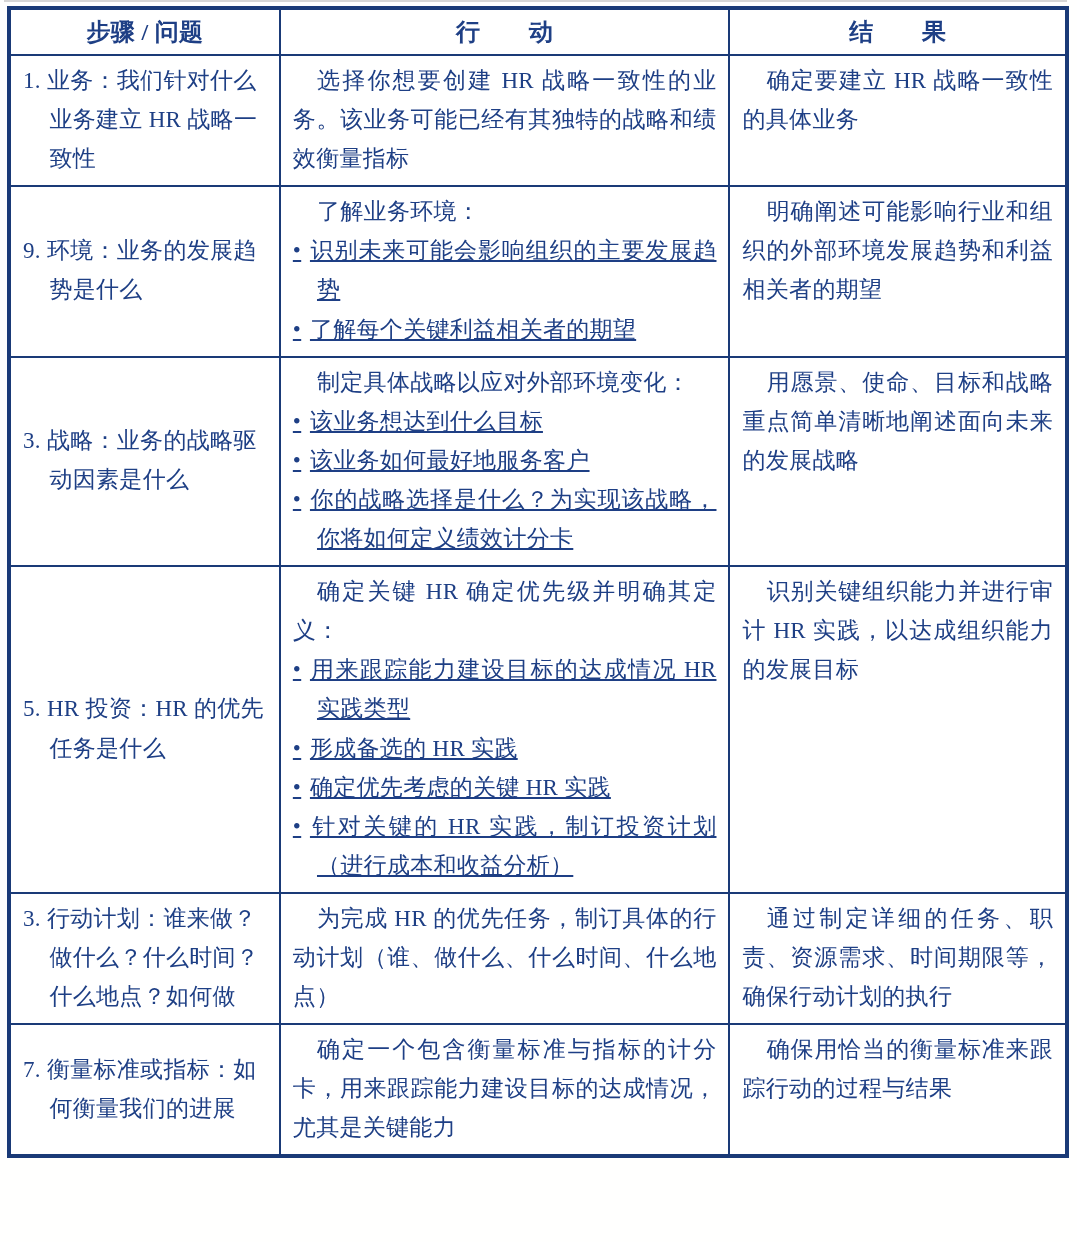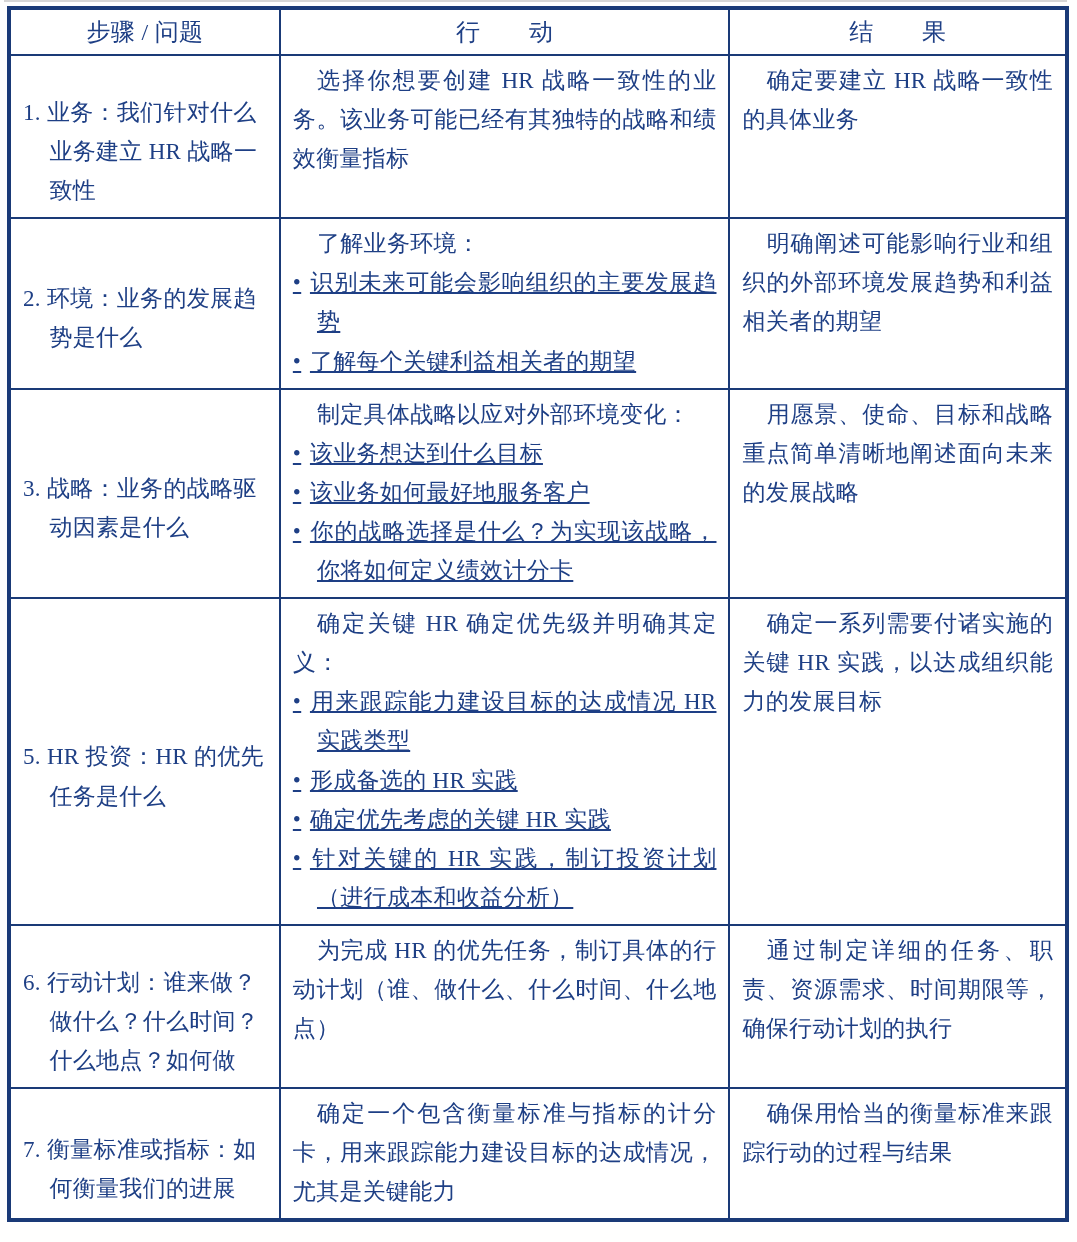--- a/index.html
+++ b/index.html
@@ -22,37 +22,37 @@
   .hrtab col.c2{width:42.5%;}
   .hrtab col.c3{width:31.9%;}
   .hrtab th,.hrtab td{
     border:2px solid #1a3a77;
     box-sizing:border-box;
     font-size:23px;
     letter-spacing:.3px;
   }
   .hrtab th{
     font-size:24px;
-    font-weight:400;
+    font-weight:700;
     text-align:center;
     vertical-align:middle;
     padding:6px 8px;
     height:44px;
   }
   .hrtab td{
     vertical-align:top;
     padding:5px 12px 7px 12px;
     line-height:1.7;
   }
   td.step{
     vertical-align:middle;
     text-align:left;
   }
   td.action,td.result{text-align:justify;margin-top:27px;}
-  .hang{padding-left:1.15em;text-indent:-1.15em;margin-top:32px;}
+  .hang{padding-left:1.15em;text-indent:-1.15em;}
   .intro{text-indent:1.05em;}
   .bullet{padding-left:1.05em;text-indent:-1.05em;text-decoration:underline;}
   .bm{margin-right:.38em;}
   .r1{height:128px}.r2{height:158px}.r3{height:192px}.r4{height:169px}
   .r5{height:260px}.r6{height:127px}.r7{height:114px}
 </style>
 </head>
 <body>
 
 <div class="page">
@@ -80,21 +80,21 @@
         <td class="action">
           <div class="intro">选择你想要创建 HR 战略一致性的业务。该业务可能已经有其独特的战略和绩效衡量指标</div>
         </td>
         <td class="result">
           <div class="intro">确定要建立 HR 战略一致性的具体业务</div>
         </td>
       </tr>
 
       <tr class="r2">
         <td class="step">
-          <div class="hang">2. 环境：业务的发展趋势是什么</div>
+          <div class="hang">9. 环境：业务的发展趋势是什么</div>
         </td>
         <td class="action">
           <div class="intro">了解业务环境：</div>
           <div class="bullet"><span class="bm">•</span><span>识别未来可能会影响组织的主要发展趋势</span></div>
           <div class="bullet"><span class="bm">•</span><span>了解每个关键利益相关者的期望</span></div>
         </td>
         <td class="result">
           <div class="intro">明确阐述可能影响行业和组织的外部环境发展趋势和利益相关者的期望</div>
         </td>
       </tr>
@@ -120,27 +120,27 @@
           <div class="hang">5. HR 投资：HR 的优先任务是什么</div>
         </td>
         <td class="action">
           <div class="intro">确定关键 HR 确定优先级并明确其定义：</div>
           <div class="bullet"><span class="bm">•</span><span>用来跟踪能力建设目标的达成情况 HR 实践类型</span></div>
           <div class="bullet"><span class="bm">•</span><span>形成备选的 HR 实践</span></div>
           <div class="bullet"><span class="bm">•</span><span>确定优先考虑的关键 HR 实践</span></div>
           <div class="bullet"><span class="bm">•</span><span>针对关键的 HR 实践，制订投资计划（进行成本和收益分析）</span></div>
         </td>
         <td class="result">
-          <div class="intro">确定一系列需要付诸实施的关键 HR 实践，以达成组织能力的发展目标</div>
+          <div class="intro">识别关键组织能力并进行审计 HR 实践，以达成组织能力的发展目标</div>
         </td>
       </tr>
 
       <tr class="r6">
         <td class="step">
-          <div class="hang">6. 行动计划：谁来做？做什么？什么时间？什么地点？如何做</div>
+          <div class="hang">3. 行动计划：谁来做？做什么？什么时间？什么地点？如何做</div>
         </td>
         <td class="action">
           <div class="intro">为完成 HR 的优先任务，制订具体的行动计划（谁、做什么、什么时间、什么地点）</div>
         </td>
         <td class="result">
           <div class="intro">通过制定详细的任务、职责、资源需求、时间期限等，确保行动计划的执行</div>
         </td>
       </tr>
 
       <tr class="r7">

